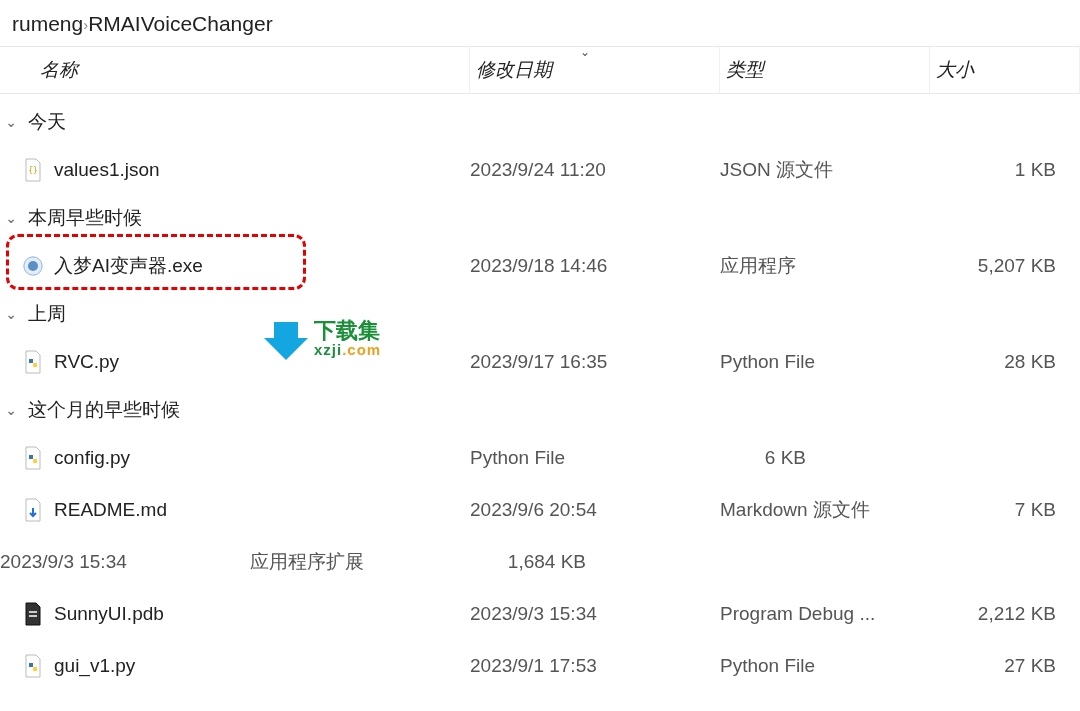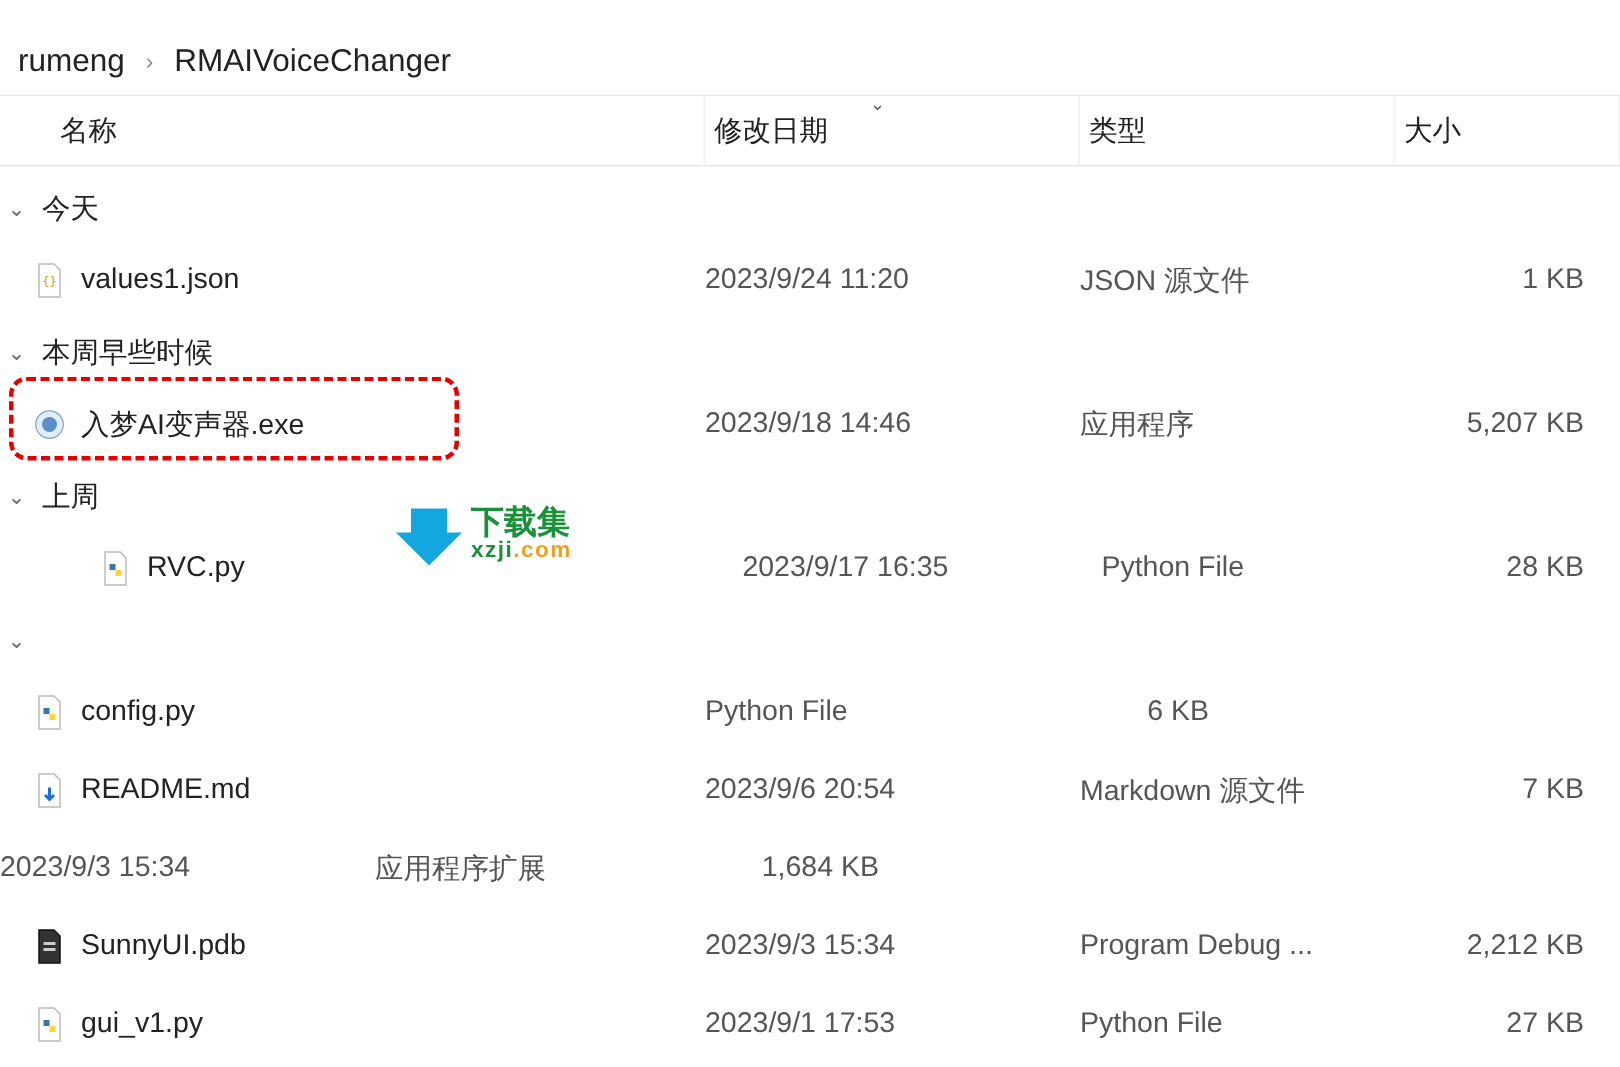--- a/index.html
+++ b/index.html
@@ -8,25 +8,23 @@
     font-family: "Segoe UI", "Microsoft YaHei", sans-serif;
     background: #fff;
     color: #333;
     width: 1080px;
     height: 711px;
     overflow: hidden;
   }
   .breadcrumb {
     display: flex;
     align-items: center;
-    gap: 14px;
     padding: 12px 12px 10px 12px;
     font-size: 21px;
     color: #222;
-    margin-top: 17px;
   }
   .breadcrumb .chev {
     color: #888;
     font-size: 15px;
   }
   .headers {
     display: flex;
     align-items: center;
     border-top: 1px solid #e8e8e8;
     border-bottom: 1px solid #e8e8e8;
@@ -34,20 +32,21 @@
     font-size: 19px;
     color: #222;
     position: relative;
   }
   .hcell {
     display: flex;
     align-items: center;
     height: 100%;
     padding: 0 0 0 0;
     border-right: 1px solid #f0f0f0;
+    font-style: italic;
   }
   .hcell:last-child { border-right: none; }
   .h-name { width: 470px; padding-left: 40px; }
   .h-date { width: 250px; padding-left: 6px; }
   .h-type { width: 210px; padding-left: 6px; }
   .h-size { width: 150px; padding-left: 6px; }
   .sort-ind {
     position: absolute;
     left: 580px;
     top: -2px;
@@ -177,21 +176,21 @@
     </div>
     <div class="c-date">2023/9/18 14:46</div>
     <div class="c-type">应用程序</div>
     <div class="c-size">5,207 KB</div>
   </div>
 
   <div class="group-row">
     <span class="chev">⌄</span>
     <span>上周</span>
   </div>
-  <div class="file-row" style="position:relative;padding-left:44px;">
+  <div class="file-row" style="position:relative;">
     <div class="watermark">
       <div style="position:relative;width:44px;height:44px;display:flex;align-items:flex-end;justify-content:center;">
         <div class="arrow"></div>
       </div>
       <div class="txt">
         <div class="t1">下载集</div>
         <div class="t2"><span class="g">xzji</span><span class="o">.com</span></div>
       </div>
     </div>
     <div class="c-name">
@@ -204,20 +203,21 @@
       </span>
       <span>RVC.py</span>
     </div>
     <div class="c-date">2023/9/17 16:35</div>
     <div class="c-type">Python File</div>
     <div class="c-size">28 KB</div>
   </div>
 
   <div class="group-row">
     <span class="chev">⌄</span>
+    <span>这个月的早些时候</span>
   </div>
 
   <div class="file-row">
     <div class="c-name">
       <span class="ficon">
         <svg viewBox="0 0 20 24">
             <path d="M3 1h10l4 4v18H3z" fill="#fff" stroke="#bbb"></path>
             <rect x="6" y="9" width="4" height="4" fill="#3776ab"></rect>
             <rect x="10" y="13" width="4" height="4" fill="#ffd43b"></rect>
           </svg>

